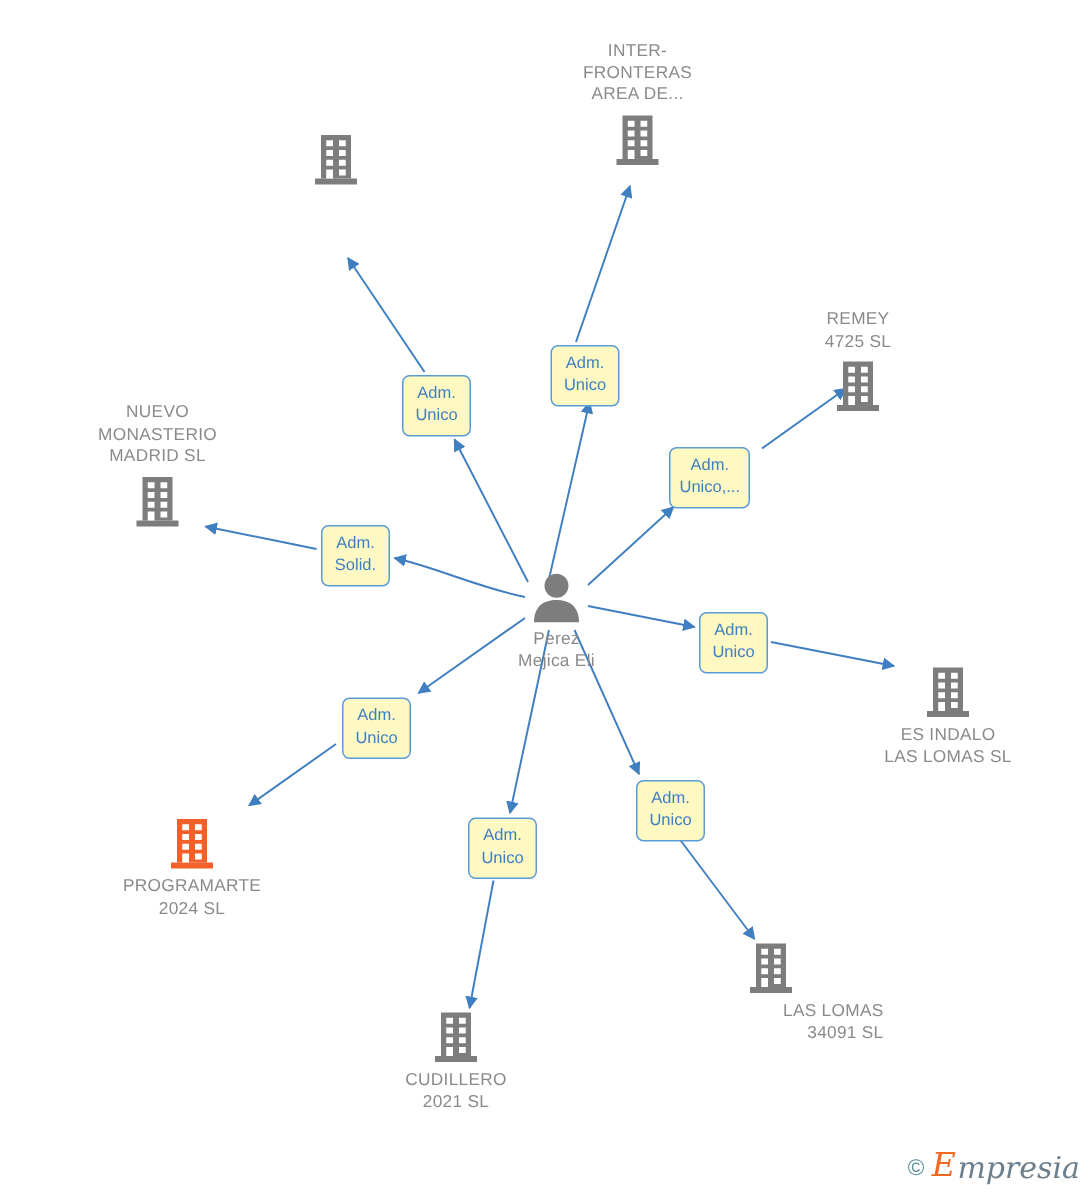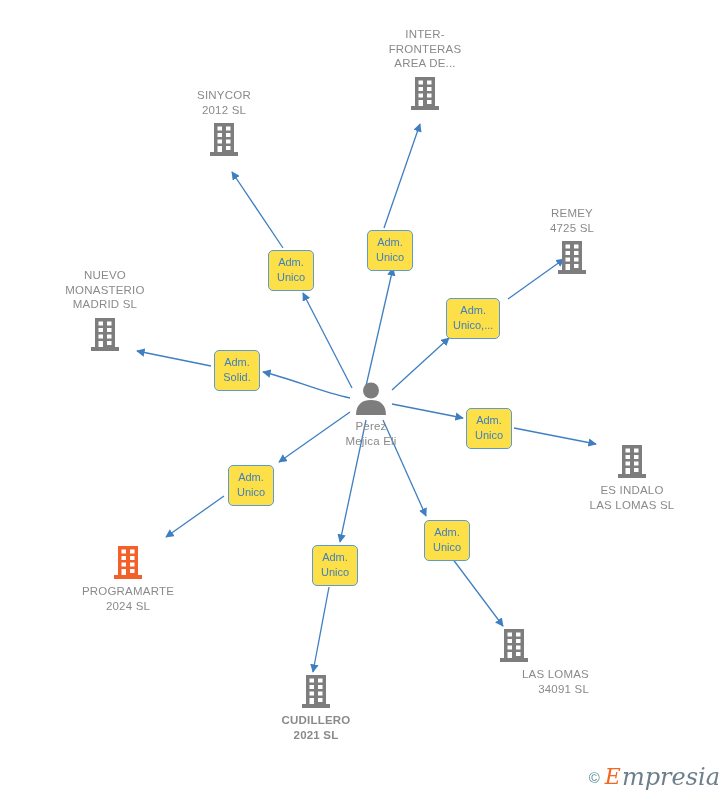--- a/index.html
+++ b/index.html
@@ -50,21 +50,21 @@
     display: block;
     margin: 0 auto;
   }
   .node.label-top .node-label { margin-bottom: 4px; }
   .node.label-bottom .node-label { margin-top: 4px; }
 
   
   .edge-label {
     position: absolute;
     box-sizing: border-box;
-    background: #fde047;
+    background: #fef9c3;
     border: 1.4px solid #5b9bd5;
     border-radius: 5px;
     color: #3f7fc1;
     font-size: 11px;
     line-height: 15px;
     text-align: center;
     padding: 4px 6px 5px 6px;
     white-space: pre-line;
     min-width: 46px;
   }
@@ -87,21 +87,21 @@
     font-family: "DejaVu Serif", serif;
     font-style: italic;
     font-size: 22px;
     color: #f26722;
     line-height: 1;
     letter-spacing: -1px;
   }
   .wm-rest {
     font-family: "DejaVu Serif", serif;
     font-style: italic;
-    font-size: 24px;
+    font-size: 20px;
     color: #6d7f8c;
     line-height: 1;
     margin-left: -3px;
   }
 </style>
 </head>
 <body>
 
 <div id="graph-canvas">
 
@@ -163,22 +163,20 @@
   <div class="node label-bottom" style="left:371px; top:381px;">
     <svg class="node-icon" width="36" height="34" viewBox="0 0 36 34" xmlns="http://www.w3.org/2000/svg">
       <circle cx="18" cy="9.5" r="8" fill="#7d7d7d"></circle>
       <path d="M 3 34 C 3 23 9.5 19 18 19 C 26.5 19 33 23 33 34 Z" fill="#7d7d7d"></path>
     </svg>
     <div class="node-label">Perez
 Mejica Eli</div>
   </div>
 
   <div class="node label-top" style="left:224px; top:88px;">
-    <div class="node-label">SINYCOR
-2012 SL</div>
     <svg class="node-icon" width="32" height="36" viewBox="0 0 32 36" xmlns="http://www.w3.org/2000/svg">
       <rect x="6" y="2" width="20" height="29" fill="#7d7d7d"></rect>
       <rect x="2" y="31" width="28" height="4" fill="#7d7d7d"></rect>
       <g fill="#ffffff">
         <rect x="9.5" y="5.5" width="4.5" height="4"></rect>
         <rect x="18" y="5.5" width="4.5" height="4"></rect>
         <rect x="9.5" y="12" width="4.5" height="4"></rect>
         <rect x="18" y="12" width="4.5" height="4"></rect>
         <rect x="9.5" y="18.5" width="4.5" height="4"></rect>
         <rect x="18" y="18.5" width="4.5" height="4"></rect>
@@ -258,21 +256,21 @@
         <rect x="9.5" y="18.5" width="4.5" height="4"></rect>
         <rect x="18" y="18.5" width="4.5" height="4"></rect>
         <rect x="9.5" y="25" width="4.5" height="6"></rect>
         <rect x="18" y="25" width="4.5" height="4"></rect>
       </g>
     </svg>
     <div class="node-label">LAS LOMAS
 34091  SL</div>
   </div>
 
-  <div class="node label-bottom" style="left:316px; top:673px;font-weight:bold;">
+  <div class="node label-bottom" style="left:304px; top:673px;">
     <svg class="node-icon" width="32" height="36" viewBox="0 0 32 36" xmlns="http://www.w3.org/2000/svg">
       <rect x="6" y="2" width="20" height="29" fill="#7d7d7d"></rect>
       <rect x="2" y="31" width="28" height="4" fill="#7d7d7d"></rect>
       <g fill="#ffffff">
         <rect x="9.5" y="5.5" width="4.5" height="4"></rect>
         <rect x="18" y="5.5" width="4.5" height="4"></rect>
         <rect x="9.5" y="12" width="4.5" height="4"></rect>
         <rect x="18" y="12" width="4.5" height="4"></rect>
         <rect x="9.5" y="18.5" width="4.5" height="4"></rect>
         <rect x="18" y="18.5" width="4.5" height="4"></rect>

